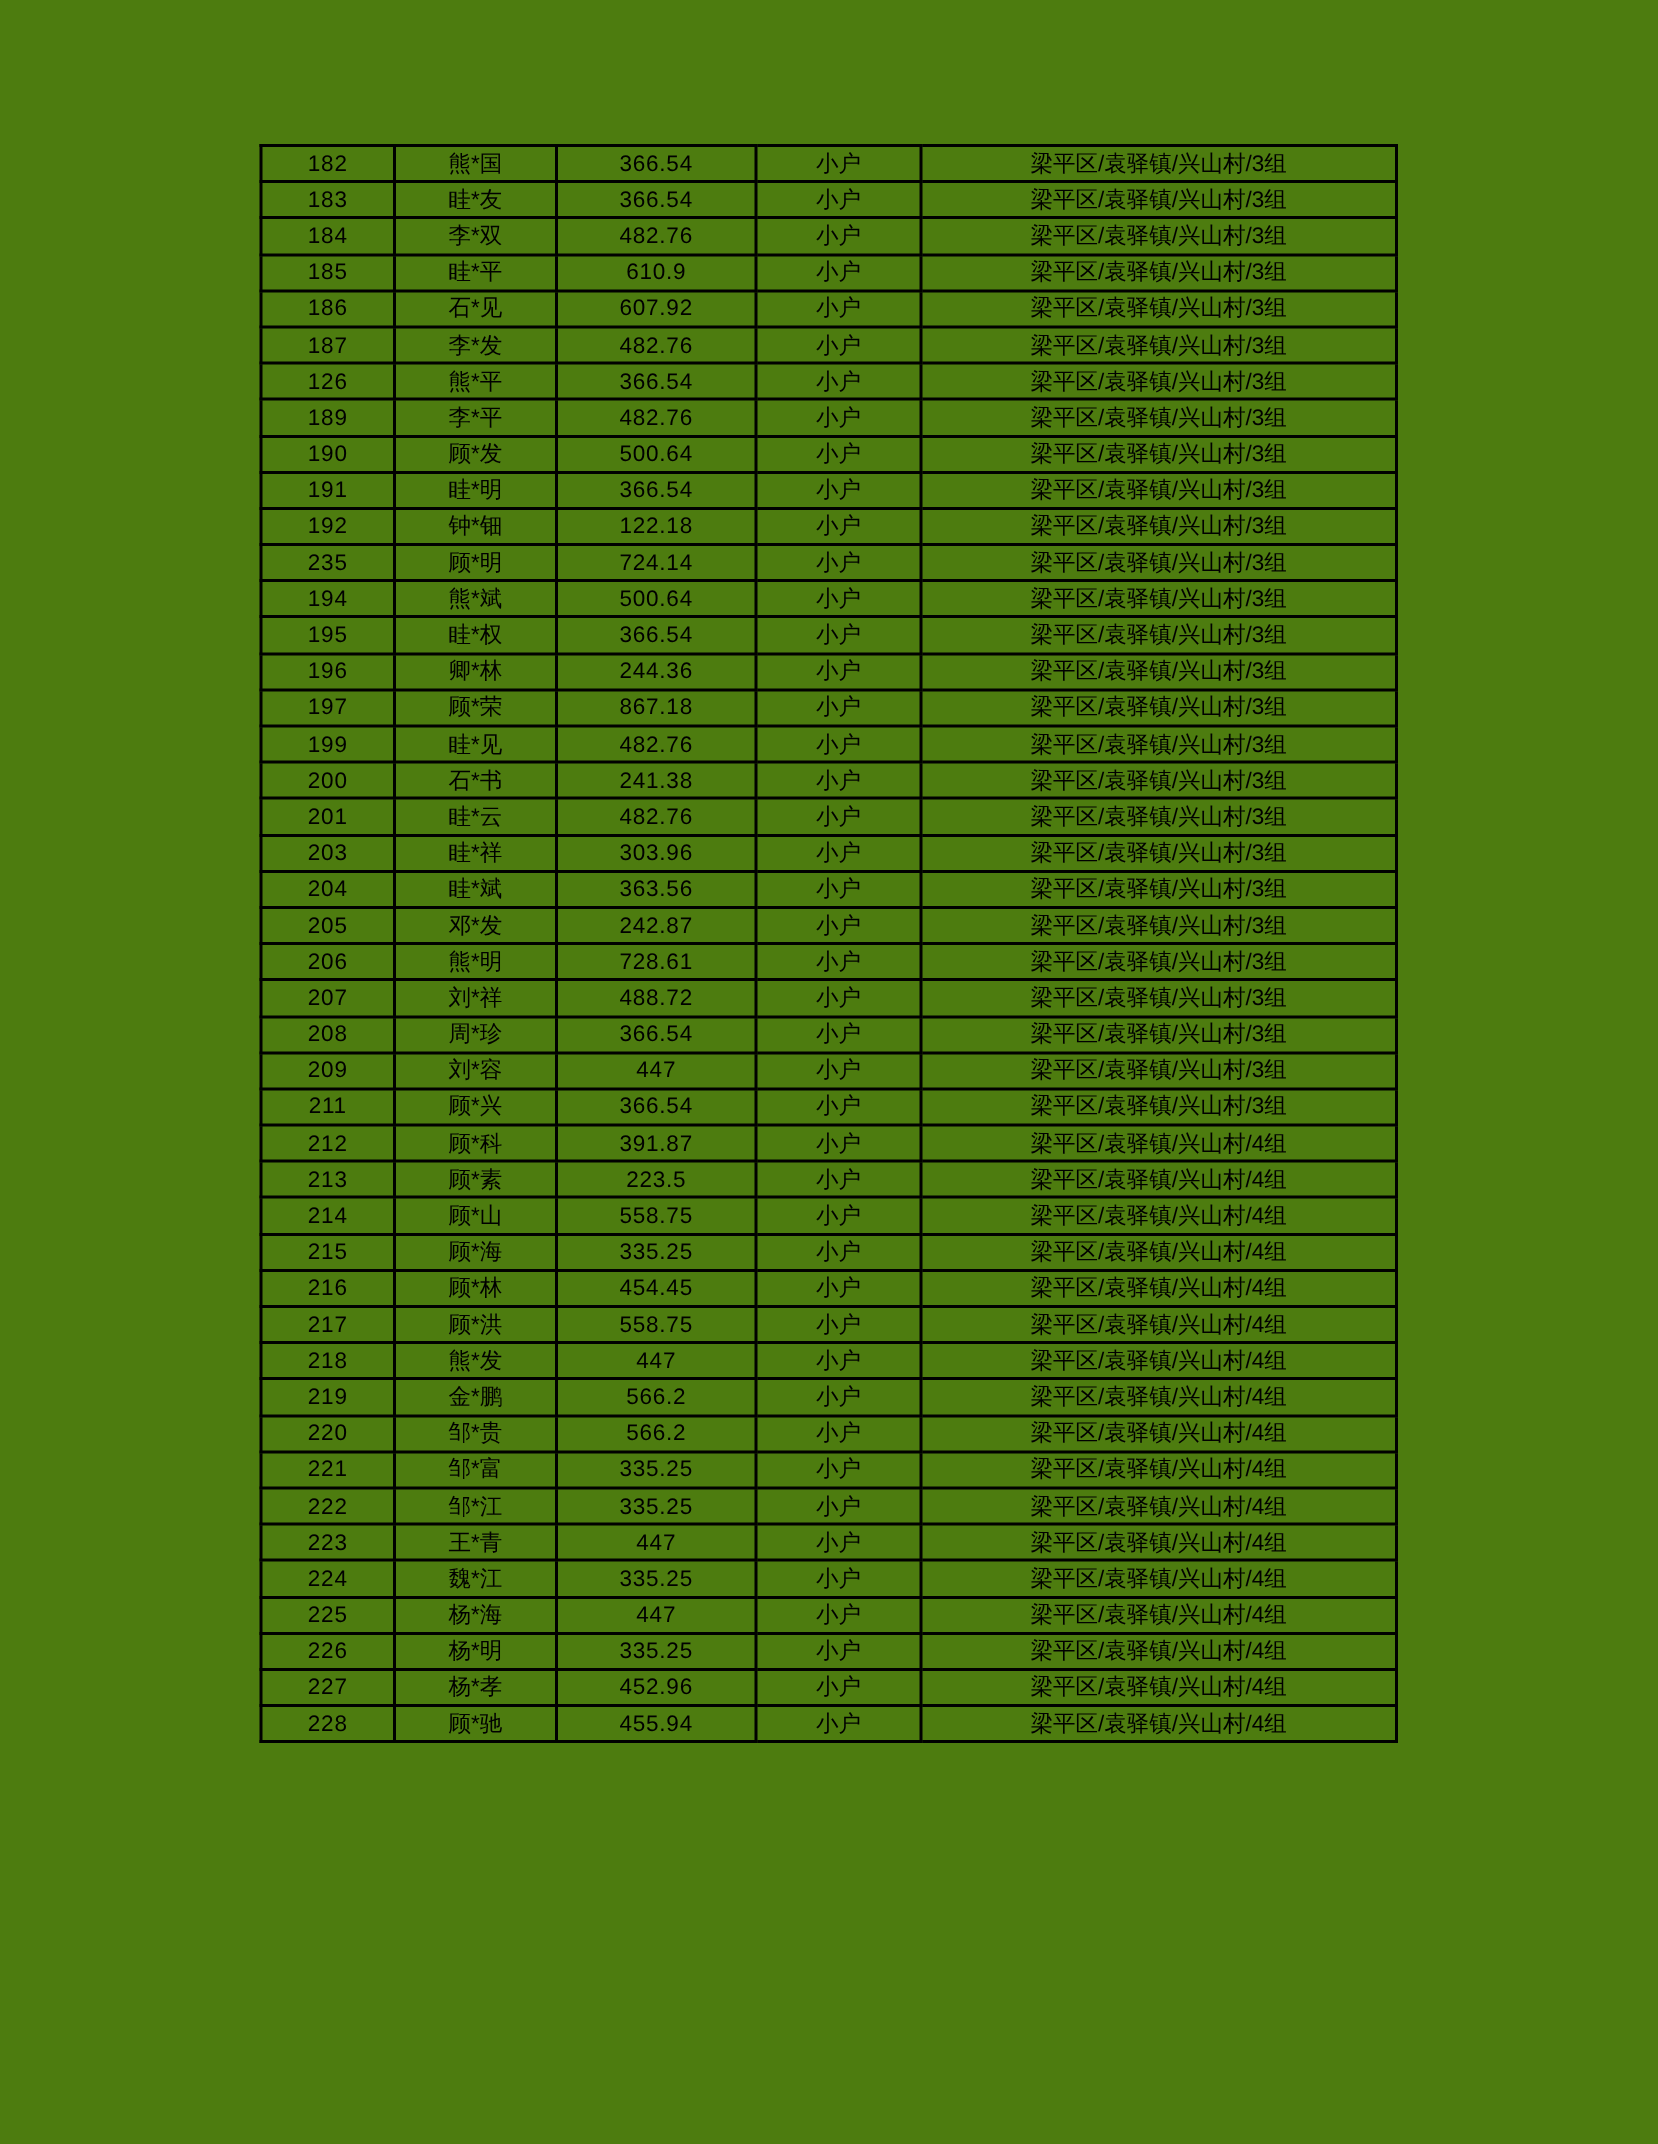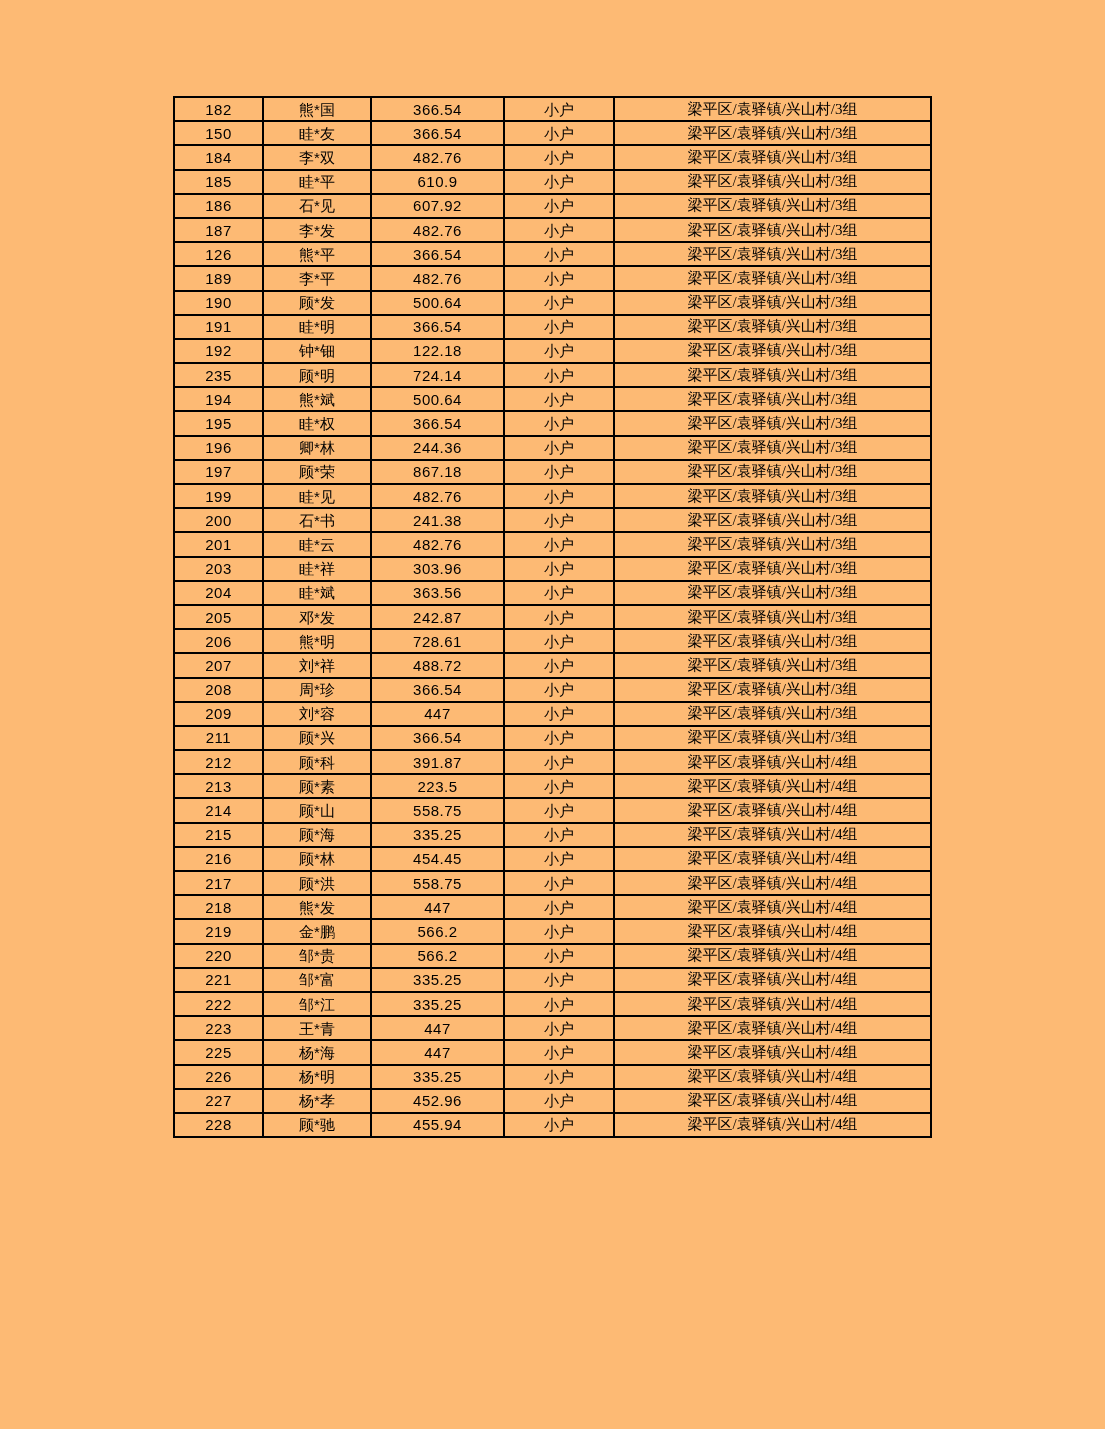--- a/index.html
+++ b/index.html
@@ -5,21 +5,21 @@
   html, body {
     margin: 0;
     padding: 0;
     background: #ffffff;
     font-family: "Liberation Sans", "DejaVu Sans", sans-serif;
   }
   .page {
     position: relative;
     width: 1105px;
     height: 1429px;
-    background: #fdba74;
+    background: #4d7c0f;
     overflow: hidden;
   }
   table.records {
     position: absolute;
     left: 173px;
     top: 96px;
     width: 757px;
     border-collapse: collapse;
     table-layout: fixed;
   }
@@ -35,21 +35,21 @@
     white-space: nowrap;
     overflow: hidden;
   }
   col.col-index   { width: 89px;  }
   col.col-name    { width: 108px; }
   col.col-amount  { width: 133px; }
   col.col-type    { width: 110px; }
   col.col-address { width: 317px; }
   td.cell-index, td.cell-amount { font-size: 15px; letter-spacing: 0.5px; }
   td.cell-name, td.cell-type { font-size: 16px; }
-  td.cell-address { font-size: 16px; font-family: Liberation Serif, serif; }
+  td.cell-address { font-size: 16px; }
 </style>
 </head>
 <body>
 
 <div class="page">
   <table class="records">
     <colgroup>
       <col class="col-index">
       <col class="col-name">
       <col class="col-amount">
@@ -58,21 +58,21 @@
     </colgroup>
     <tbody>
         <tr>
           <td class="cell-index">182</td>
           <td class="cell-name">熊*国</td>
           <td class="cell-amount">366.54</td>
           <td class="cell-household-type">小户</td>
           <td class="cell-address">梁平区/袁驿镇/兴山村/3组</td>
         </tr>
         <tr>
-          <td class="cell-index">150</td>
+          <td class="cell-index">183</td>
           <td class="cell-name">眭*友</td>
           <td class="cell-amount">366.54</td>
           <td class="cell-household-type">小户</td>
           <td class="cell-address">梁平区/袁驿镇/兴山村/3组</td>
         </tr>
         <tr>
           <td class="cell-index">184</td>
           <td class="cell-name">李*双</td>
           <td class="cell-amount">482.76</td>
           <td class="cell-household-type">小户</td>
@@ -320,20 +320,27 @@
           <td class="cell-index">222</td>
           <td class="cell-name">邹*江</td>
           <td class="cell-amount">335.25</td>
           <td class="cell-household-type">小户</td>
           <td class="cell-address">梁平区/袁驿镇/兴山村/4组</td>
         </tr>
         <tr>
           <td class="cell-index">223</td>
           <td class="cell-name">王*青</td>
           <td class="cell-amount">447</td>
+          <td class="cell-household-type">小户</td>
+          <td class="cell-address">梁平区/袁驿镇/兴山村/4组</td>
+        </tr>
+        <tr>
+          <td class="cell-index">224</td>
+          <td class="cell-name">魏*江</td>
+          <td class="cell-amount">335.25</td>
           <td class="cell-household-type">小户</td>
           <td class="cell-address">梁平区/袁驿镇/兴山村/4组</td>
         </tr>
         <tr>
           <td class="cell-index">225</td>
           <td class="cell-name">杨*海</td>
           <td class="cell-amount">447</td>
           <td class="cell-household-type">小户</td>
           <td class="cell-address">梁平区/袁驿镇/兴山村/4组</td>
         </tr>

